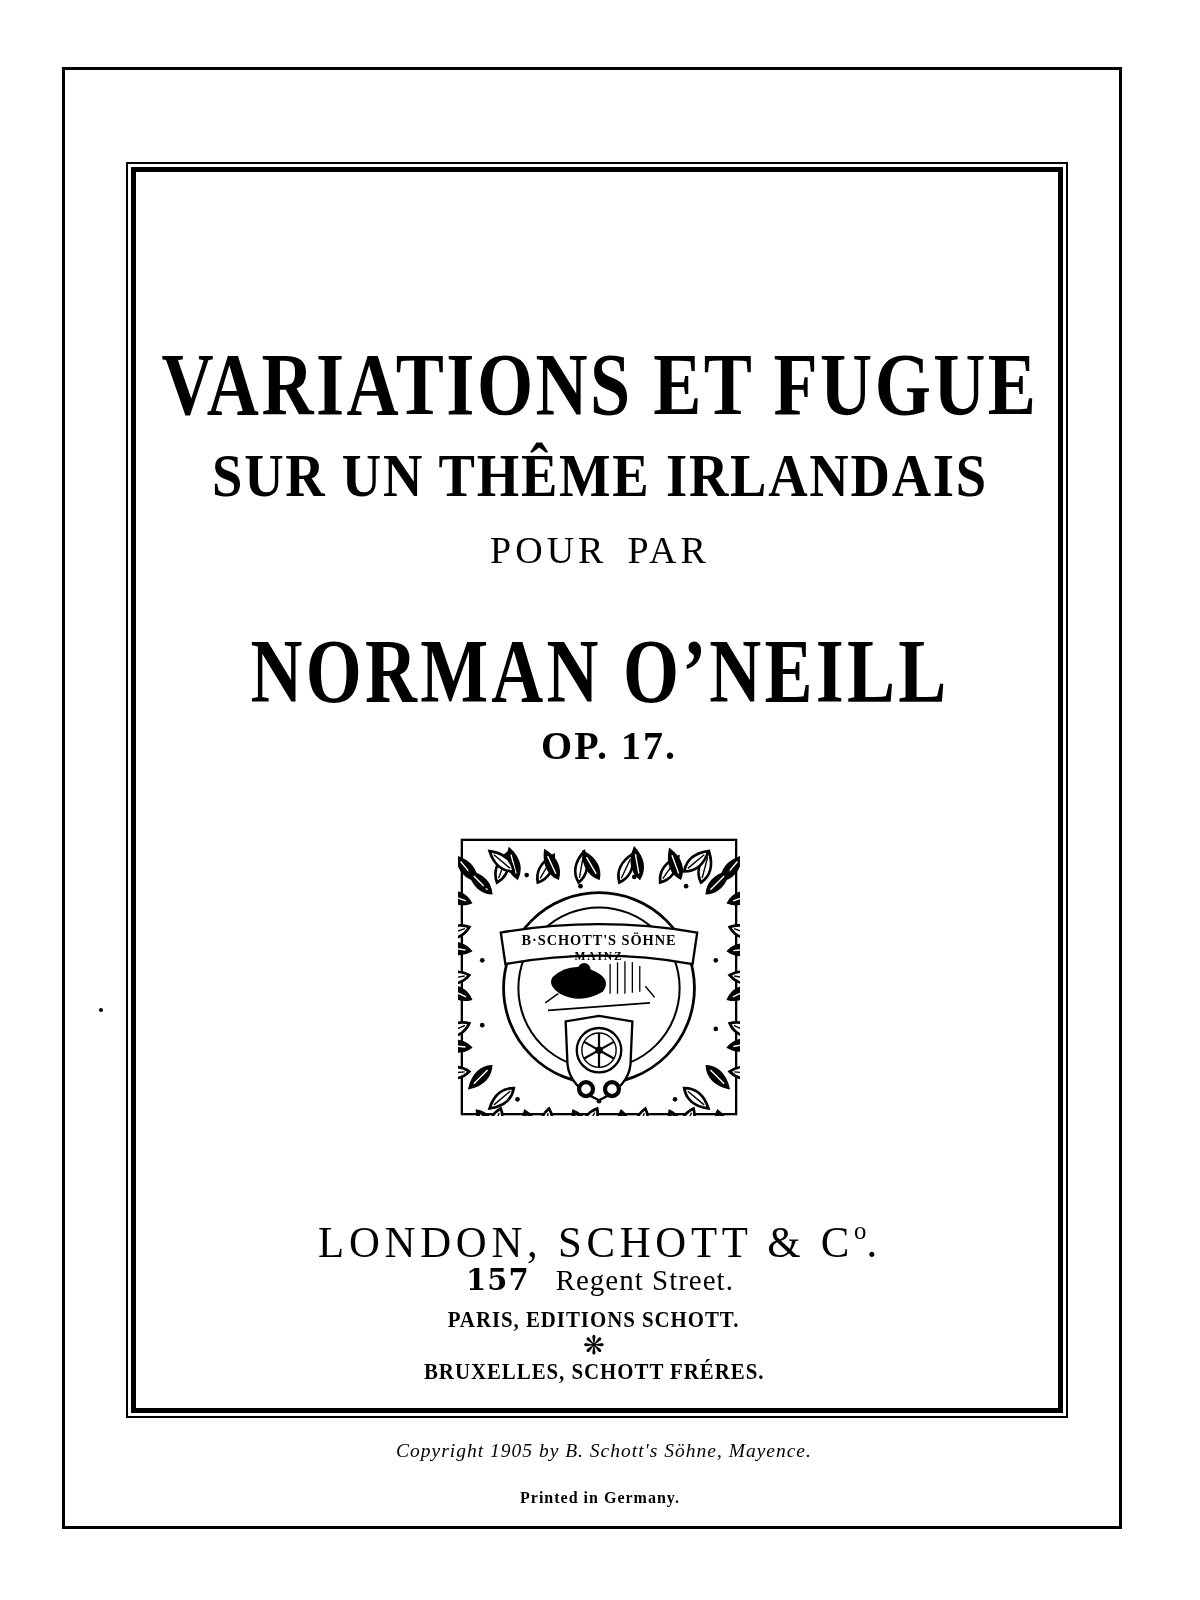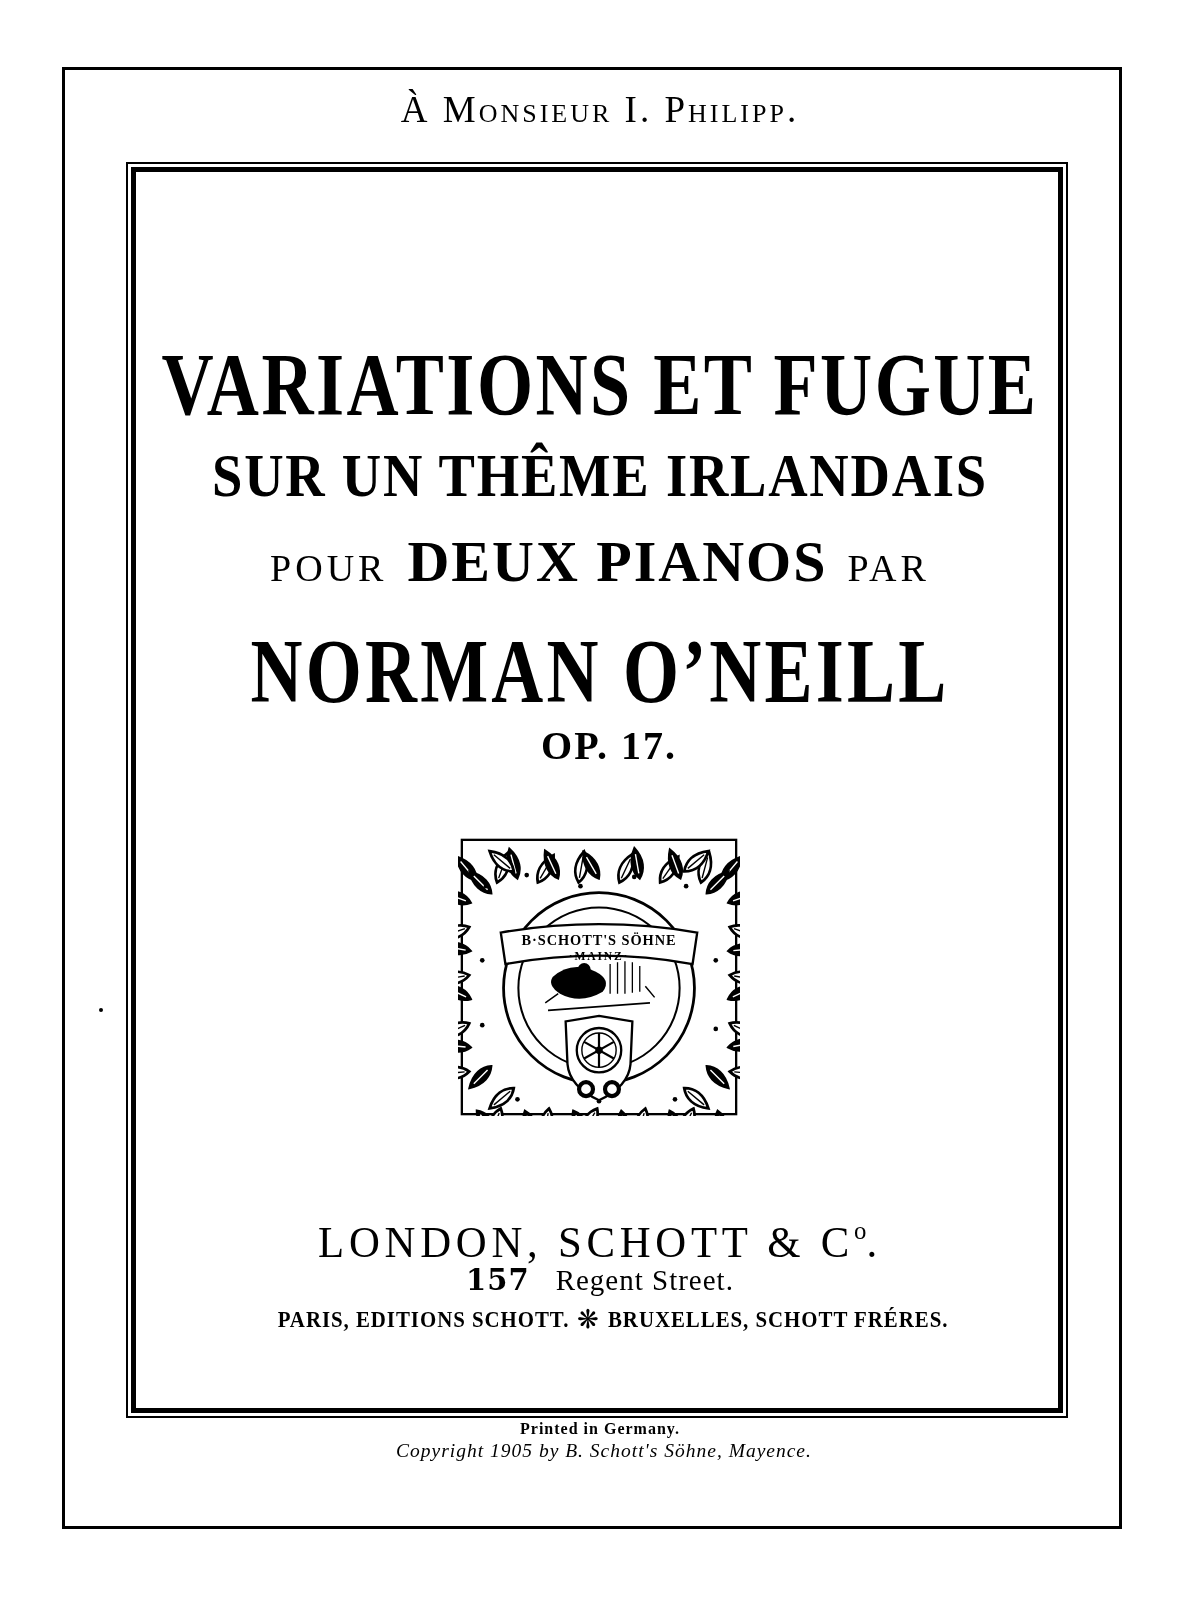--- a/index.html
+++ b/index.html
@@ -35,48 +35,46 @@
   .pianos-big{font-size:58px;font-weight:bold;letter-spacing:2px;}
   .composer{top:620px;font-size:90px;font-weight:bold;letter-spacing:4px;transform:scaleX(.8);}
   .opus{top:722px;font-size:40px;font-weight:bold;letter-spacing:2px;margin-left:18px;}
   .emblem-wrap{position:absolute;left:458px;top:838px;width:282px;height:268px;}
   .london{top:1216px;font-size:45px;letter-spacing:5px;transform:scaleX(.95);}
   .london sup{font-size:58%;vertical-align:18px;letter-spacing:0;}
   .street{top:1263px;font-size:29px;letter-spacing:1px;}
   .street .num{font-weight:bold;margin-right:26px;font-family:"DejaVu Serif",serif;}
   .cities-row{
     position:absolute;left:270px;right:282px;top:1306px;display:flex;
-    justify-content:space-between;align-items:center;
+    justify-content:space-between;align-items:center;flex-direction:column;
   }
   .city{font-size:22px;font-weight:bold;letter-spacing:1px;transform:scale(.95,1.08);white-space:nowrap;}
   .ornament{font-size:26px;font-family:"DejaVu Sans",sans-serif;line-height:1;}
-  .printed{top:1420px;font-size:16px;font-weight:bold;letter-spacing:1px;}
+  .printed{top:1489px;font-size:16px;font-weight:bold;letter-spacing:1px;}
   .copyright{top:1440px;font-size:19.5px;font-style:italic;letter-spacing:1px;margin-left:8px;}
   .margin-dot{position:absolute;left:99px;top:1008px;width:4px;height:4px;background:#000;border-radius:50%;}
   svg text{font-family:"Liberation Serif",serif;}
 </style>
 </head>
 <body>
 
 <div class="page">
 
   <div class="outer-border"></div>
 
-  <div class="dedication cline">À Monsieur I. Philipp.</div>
 
   <div class="inner-frame">
     <div class="inner-frame-thick"></div>
   </div>
 
   <div class="cline title-line1">VARIATIONS ET FUGUE</div>
   <div class="cline title-line2">SUR UN THÊME IRLANDAIS</div>
 
   <div class="pianos-row">
     <span class="pianos-small">POUR</span>
-    <span class="pianos-big">DEUX PIANOS</span>
     <span class="pianos-small">PAR</span>
   </div>
 
   <div class="cline composer">NORMAN O’NEILL</div>
   <div class="cline opus">OP. 17.</div>
 
   <div class="emblem-wrap">
     <svg width="282" height="278" viewBox="0 0 300 300">
       <defs>
         <g id="lf">

